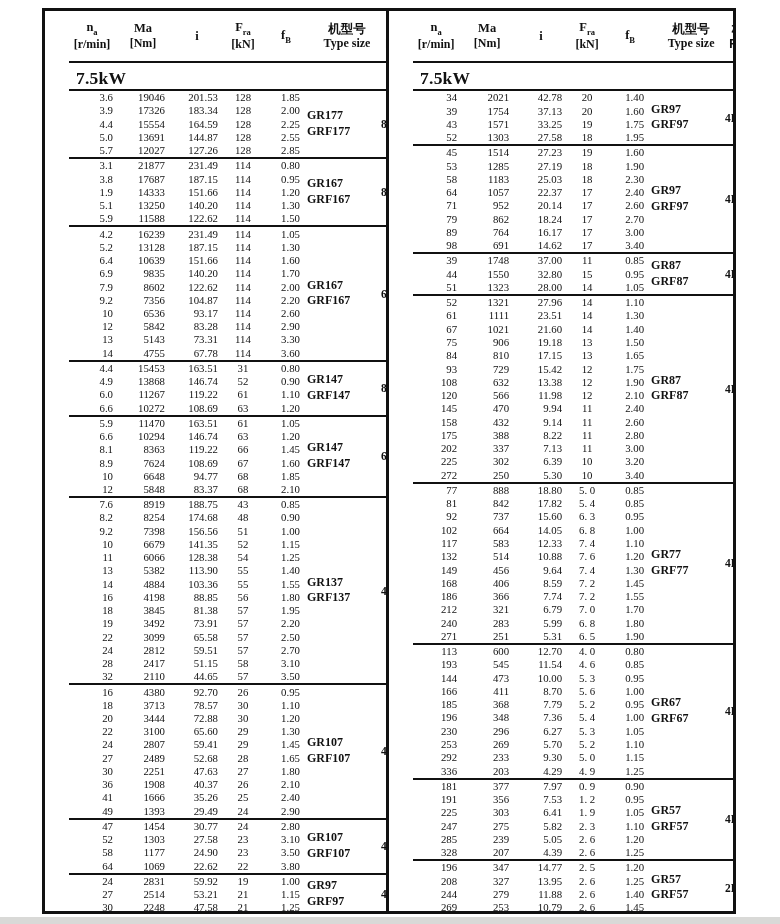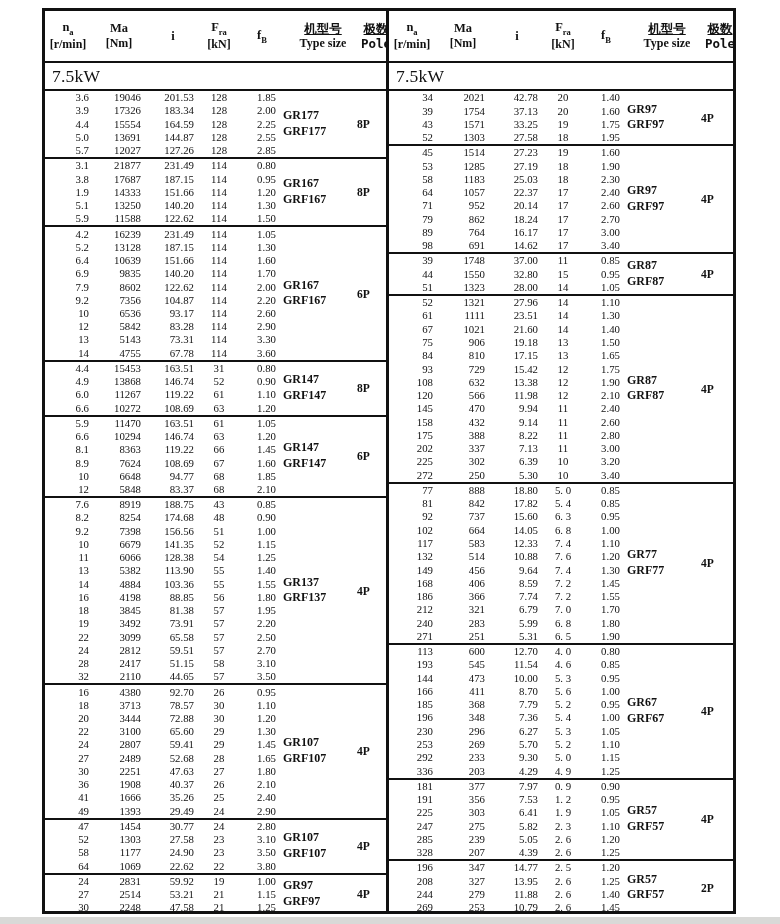--- a/index.html
+++ b/index.html
@@ -1,30 +1,30 @@
 <!DOCTYPE html>
 <html><head>
 <meta charset="utf-8">
 <style>
   html,body{margin:0;padding:0;background:#e8e8e6;}
   .page{width:780px;height:924px;background:#ffffff;position:relative;overflow:hidden;
         font-family:"Liberation Serif",serif;color:#111;}
   .frame{position:absolute;left:42px;top:8px;width:694px;height:906px;
          border:3px solid #111;box-sizing:border-box;display:flex;background:#fff;}
-  .half{width:50%;height:100%;display:flex;flex-direction:column;box-sizing:border-box;overflow:hidden;}
+  .half{width:50%;height:100%;display:flex;flex-direction:column;box-sizing:border-box;overflow:hidden;margin-left:24px;}
   .half.left{border-right:3px solid #111;}
   .hdr-row{height:50px;flex:0 0 50px;border-bottom:2.5px solid #111;display:grid;
            grid-template-columns:46px 56px 52px 40px 46px 76px 1fr;align-items:center;}
   .hc{text-align:center;font-weight:bold;font-size:12.5px;line-height:1.2;}
   .hc .l2{font-size:12px;font-weight:bold;}
   .hc sub{font-size:8.5px;}
-  .hc-type .l1,.hc-pole .l1{font-family:"DejaVu Sans","Liberation Sans",sans-serif;font-size:12.5px;text-decoration:underline;}
+  .hc-type .l1,.hc-pole .l1{font-family:"DejaVu Sans","Liberation Sans",sans-serif;font-size:12.5px;}
   .hc-pole .l2{font-family:"DejaVu Sans Mono",monospace;font-size:12.5px;}
-  .kw-band{height:26px;flex:0 0 26px;border-bottom:2px solid #111;font-weight:normal;
-           font-size:17.5px;display:flex;align-items:center;padding-left:7px;letter-spacing:.2px;}
+  .kw-band{height:26px;flex:0 0 26px;border-bottom:2px solid #111;font-weight:bold;
+           font-size:17.5px;display:flex;align-items:flex-end;padding-left:7px;letter-spacing:.2px;}
   .blocks{flex:1;display:flex;flex-direction:column;overflow:hidden;}
   .block{position:relative;border-bottom:2.2px solid #111;}
   .block:last-child{border-bottom:none;}
   .row{display:grid;grid-template-columns:46px 56px 52px 40px 46px 76px 1fr;
        height:var(--rh,13.25px);align-items:center;font-size:10.8px;}
   .cell{white-space:pre;line-height:1;}
   .c0{text-align:right;padding-right:2px;}
   .c1{text-align:right;padding-right:6px;}
   .c2{text-align:right;padding-right:5px;}
   .c3{text-align:center;}

